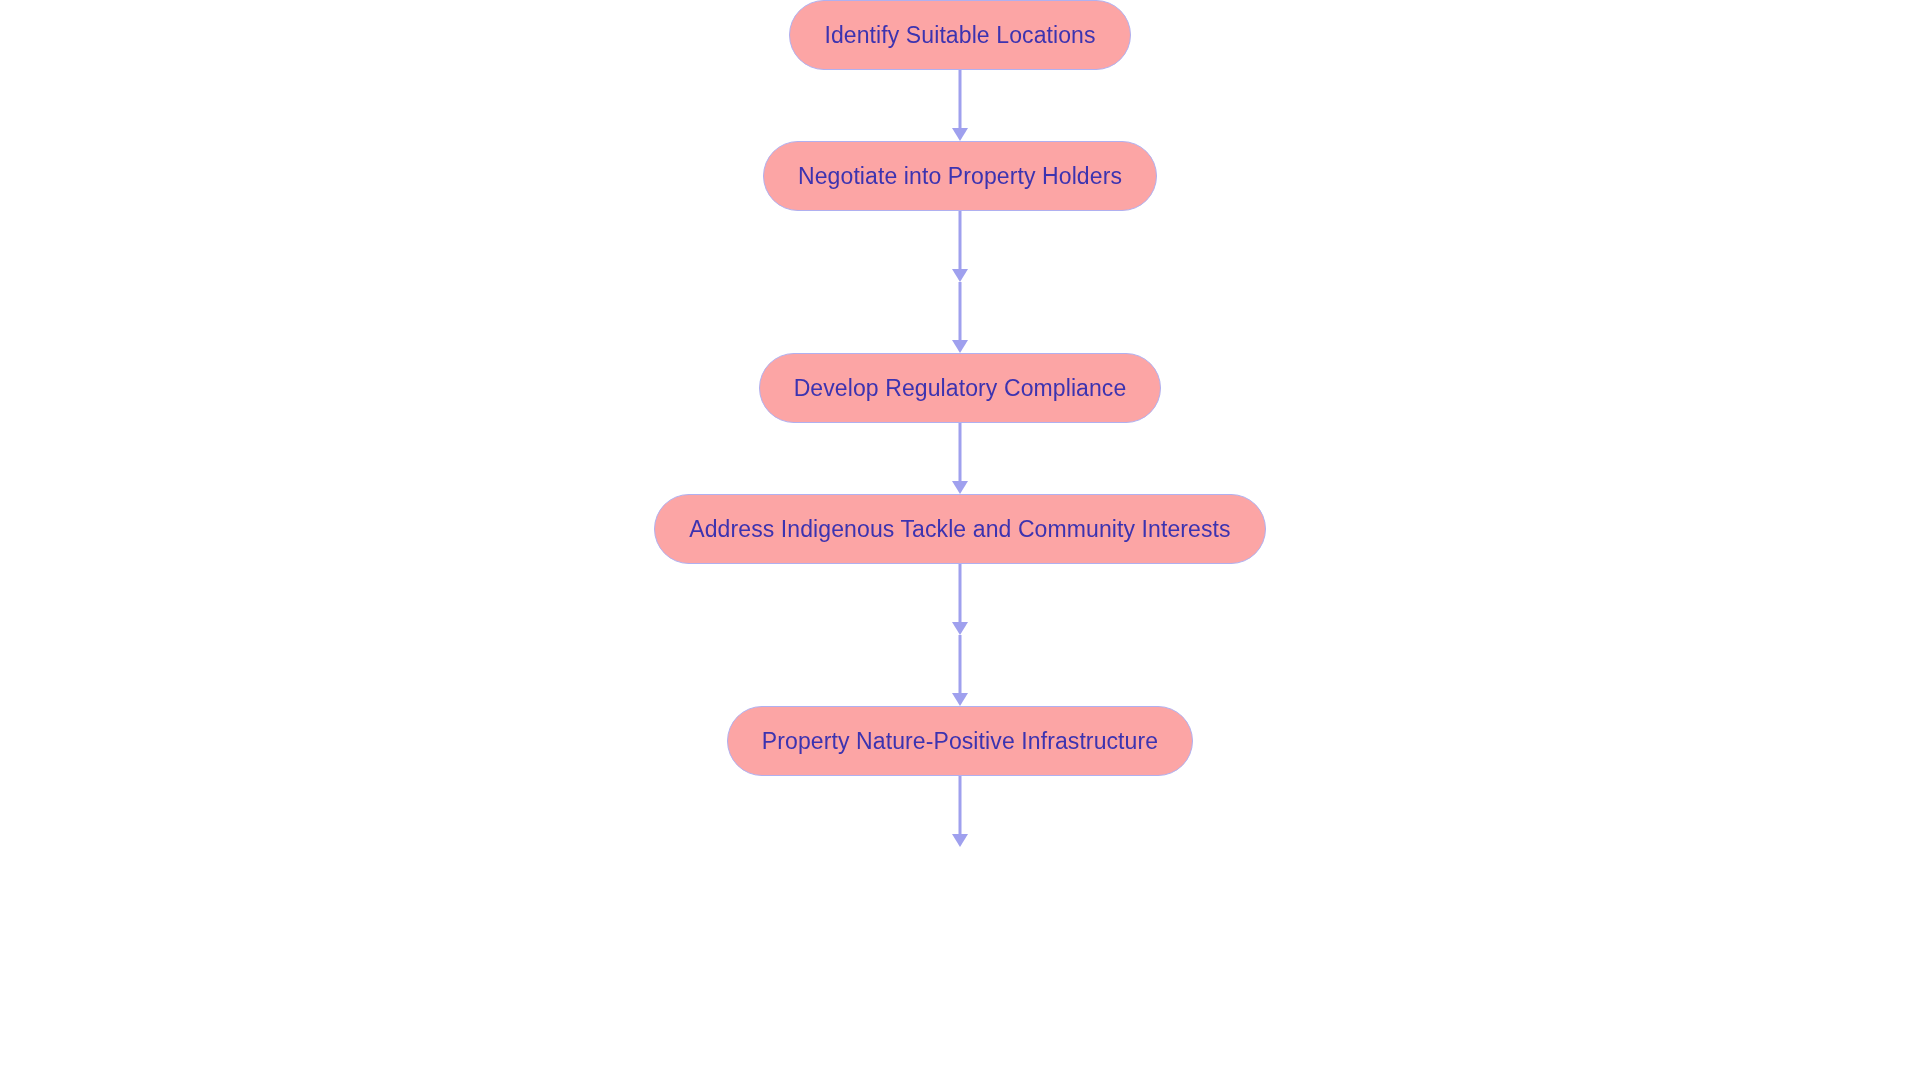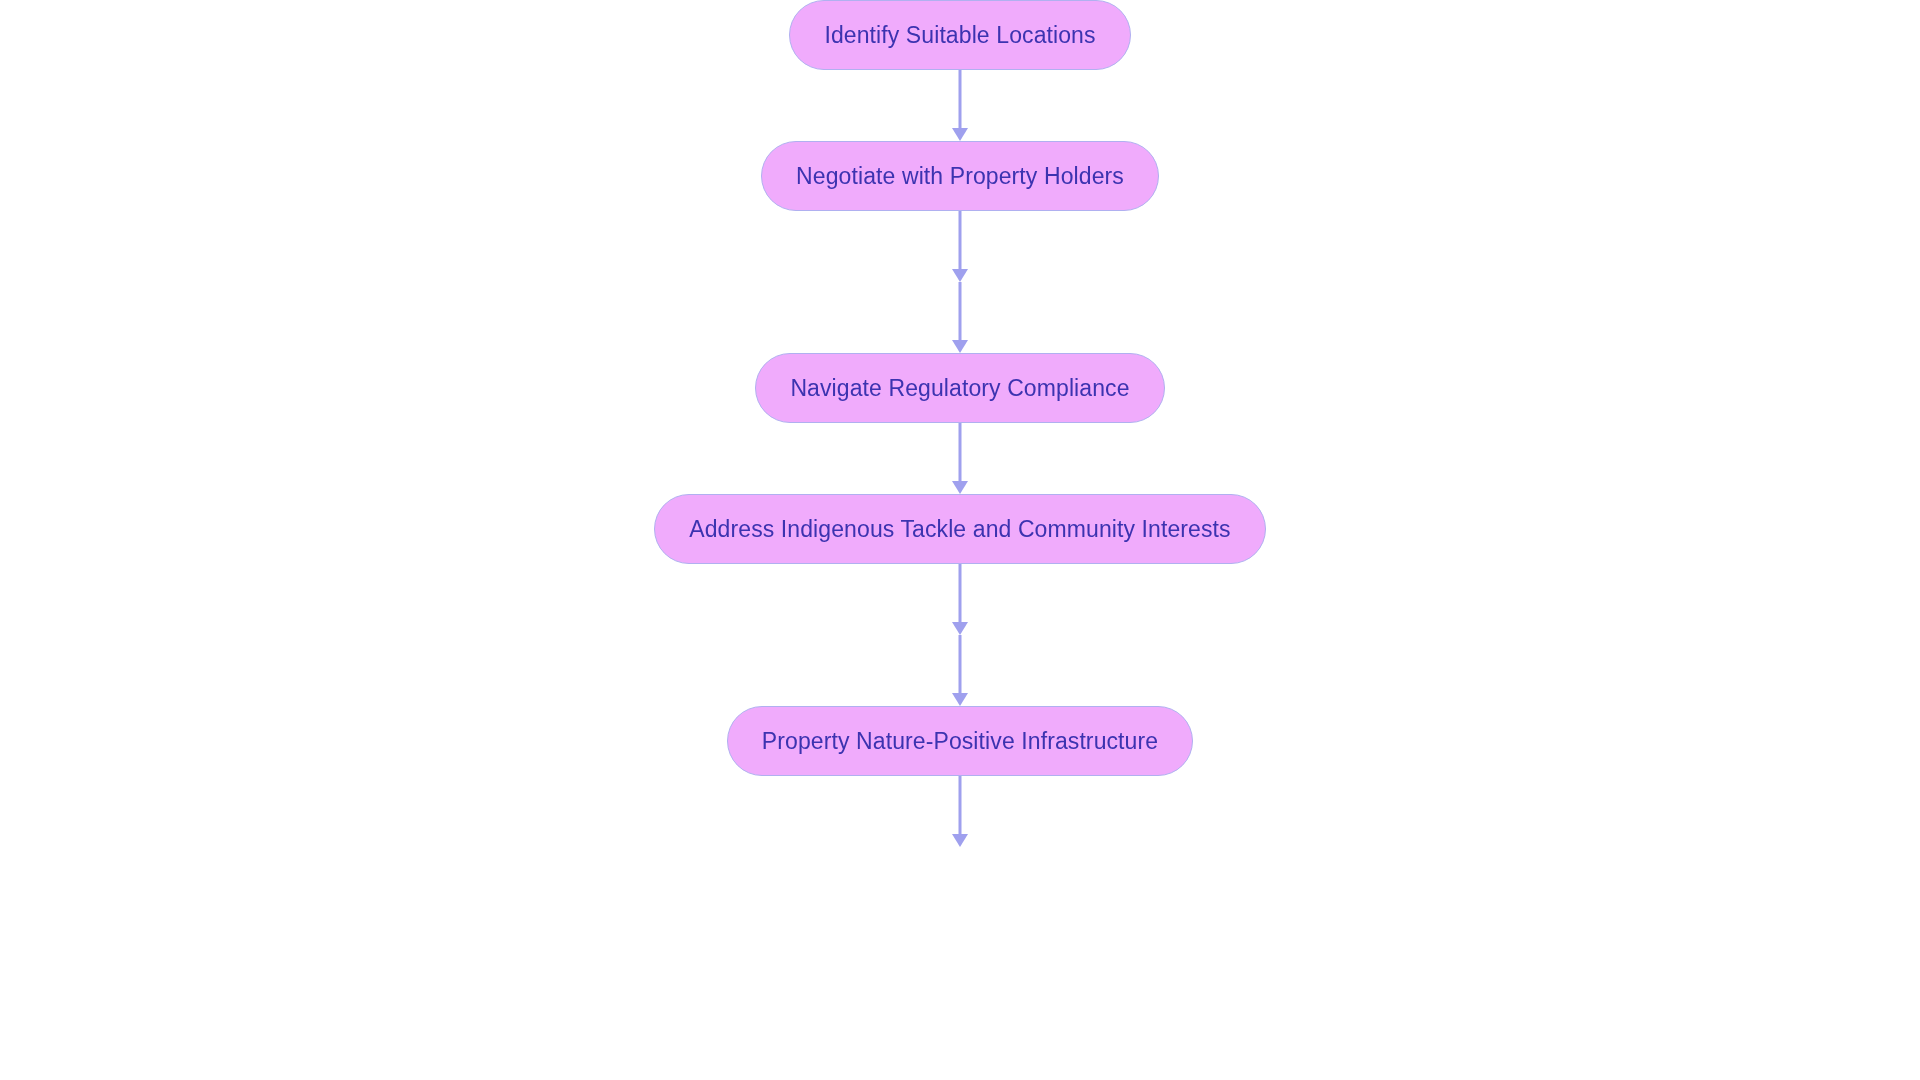--- a/index.html
+++ b/index.html
@@ -30,21 +30,21 @@
     height: 1080px;
     display: flex;
     flex-direction: column;
     align-items: center;
   }
 
   .node {
     box-sizing: border-box;
     height: 70px;
     border-radius: 36px;
-    background: #f0abfc;
+    background: #fca5a5;
     border: 1px solid #b0b0f0;
     color: #3c33b0;
     display: flex;
     align-items: center;
     justify-content: center;
     padding: 0 34px;
     font-size: 23px;
     font-weight: 400;
     letter-spacing: 0.1px;
     white-space: nowrap;
@@ -89,36 +89,36 @@
     <div class="node">
       <span>Identify Suitable Locations</span>
     </div>
 
     <div class="connector">
       <div class="line"></div>
       <div class="arrowhead"></div>
     </div>
 
     <div class="node">
-      <span>Negotiate with Property Holders</span>
+      <span>Negotiate into Property Holders</span>
     </div>
 
     <div class="connector">
       <div class="line"></div>
       <div class="arrowhead"></div>
     </div>
 
 
     <div class="connector">
       <div class="line"></div>
       <div class="arrowhead"></div>
     </div>
 
     <div class="node">
-      <span>Navigate Regulatory Compliance</span>
+      <span>Develop Regulatory Compliance</span>
     </div>
 
     <div class="connector">
       <div class="line"></div>
       <div class="arrowhead"></div>
     </div>
 
     <div class="node">
       <span>Address Indigenous Tackle and Community Interests</span>
     </div>

